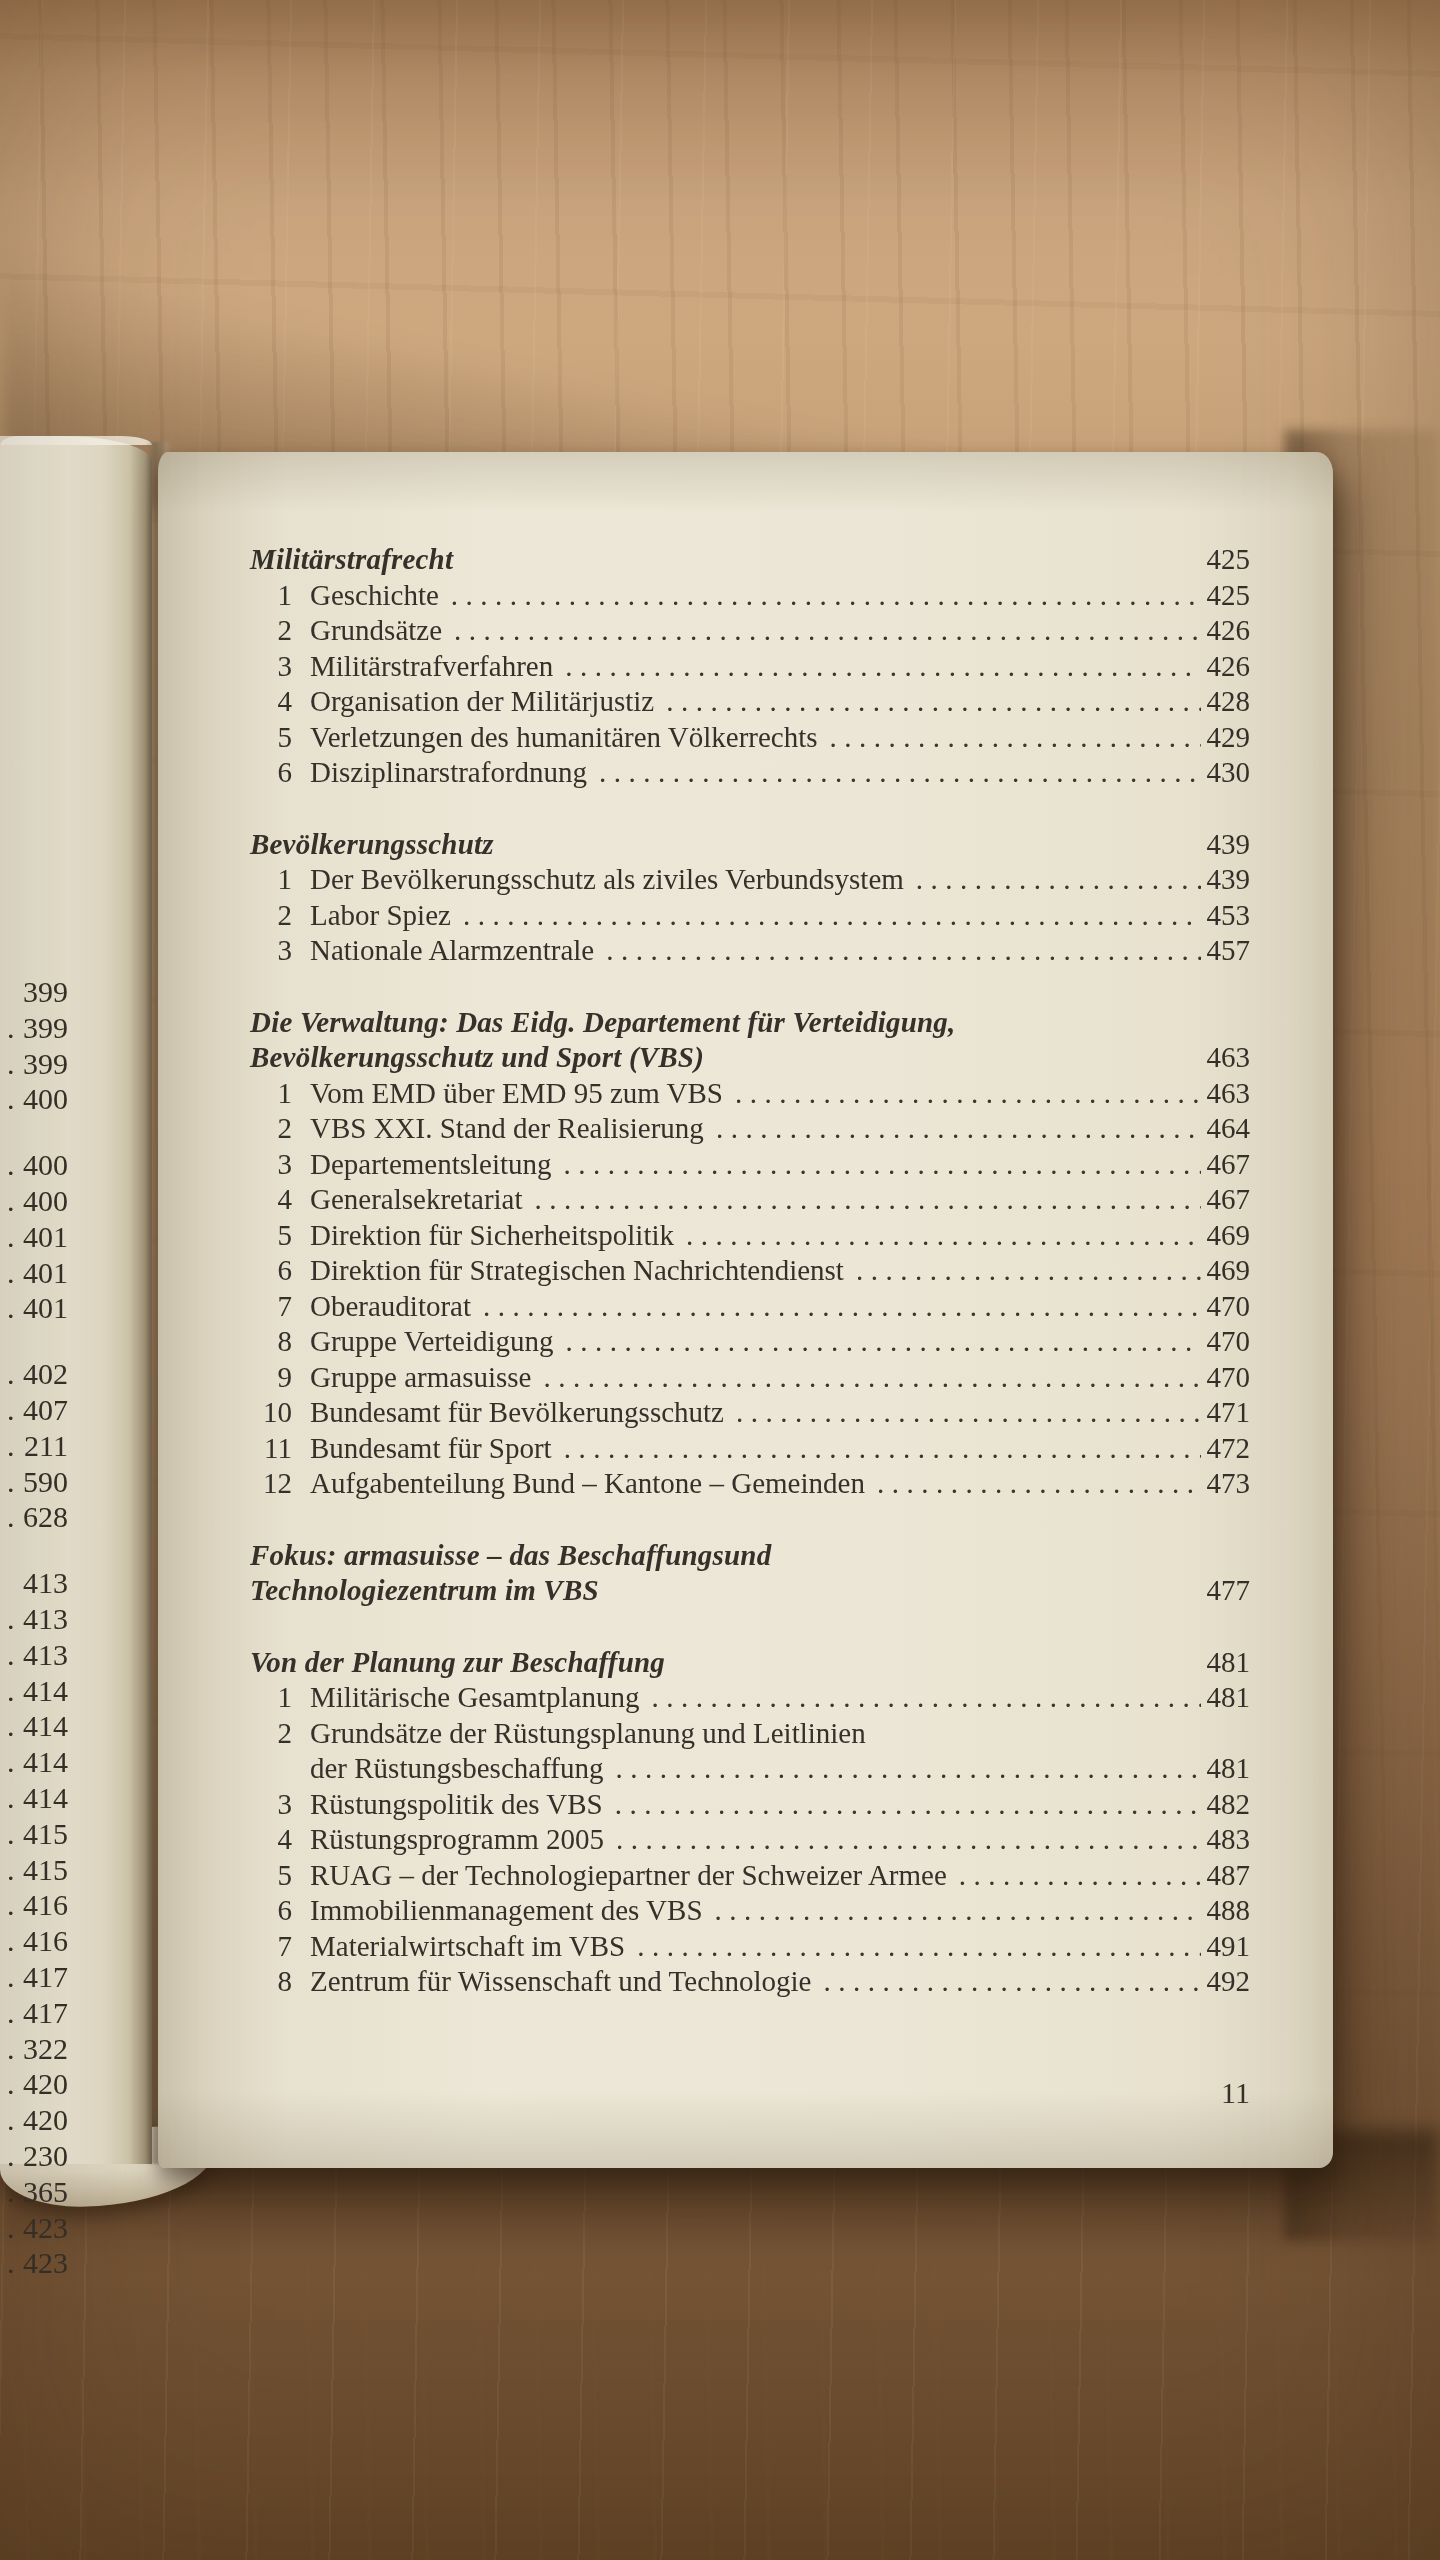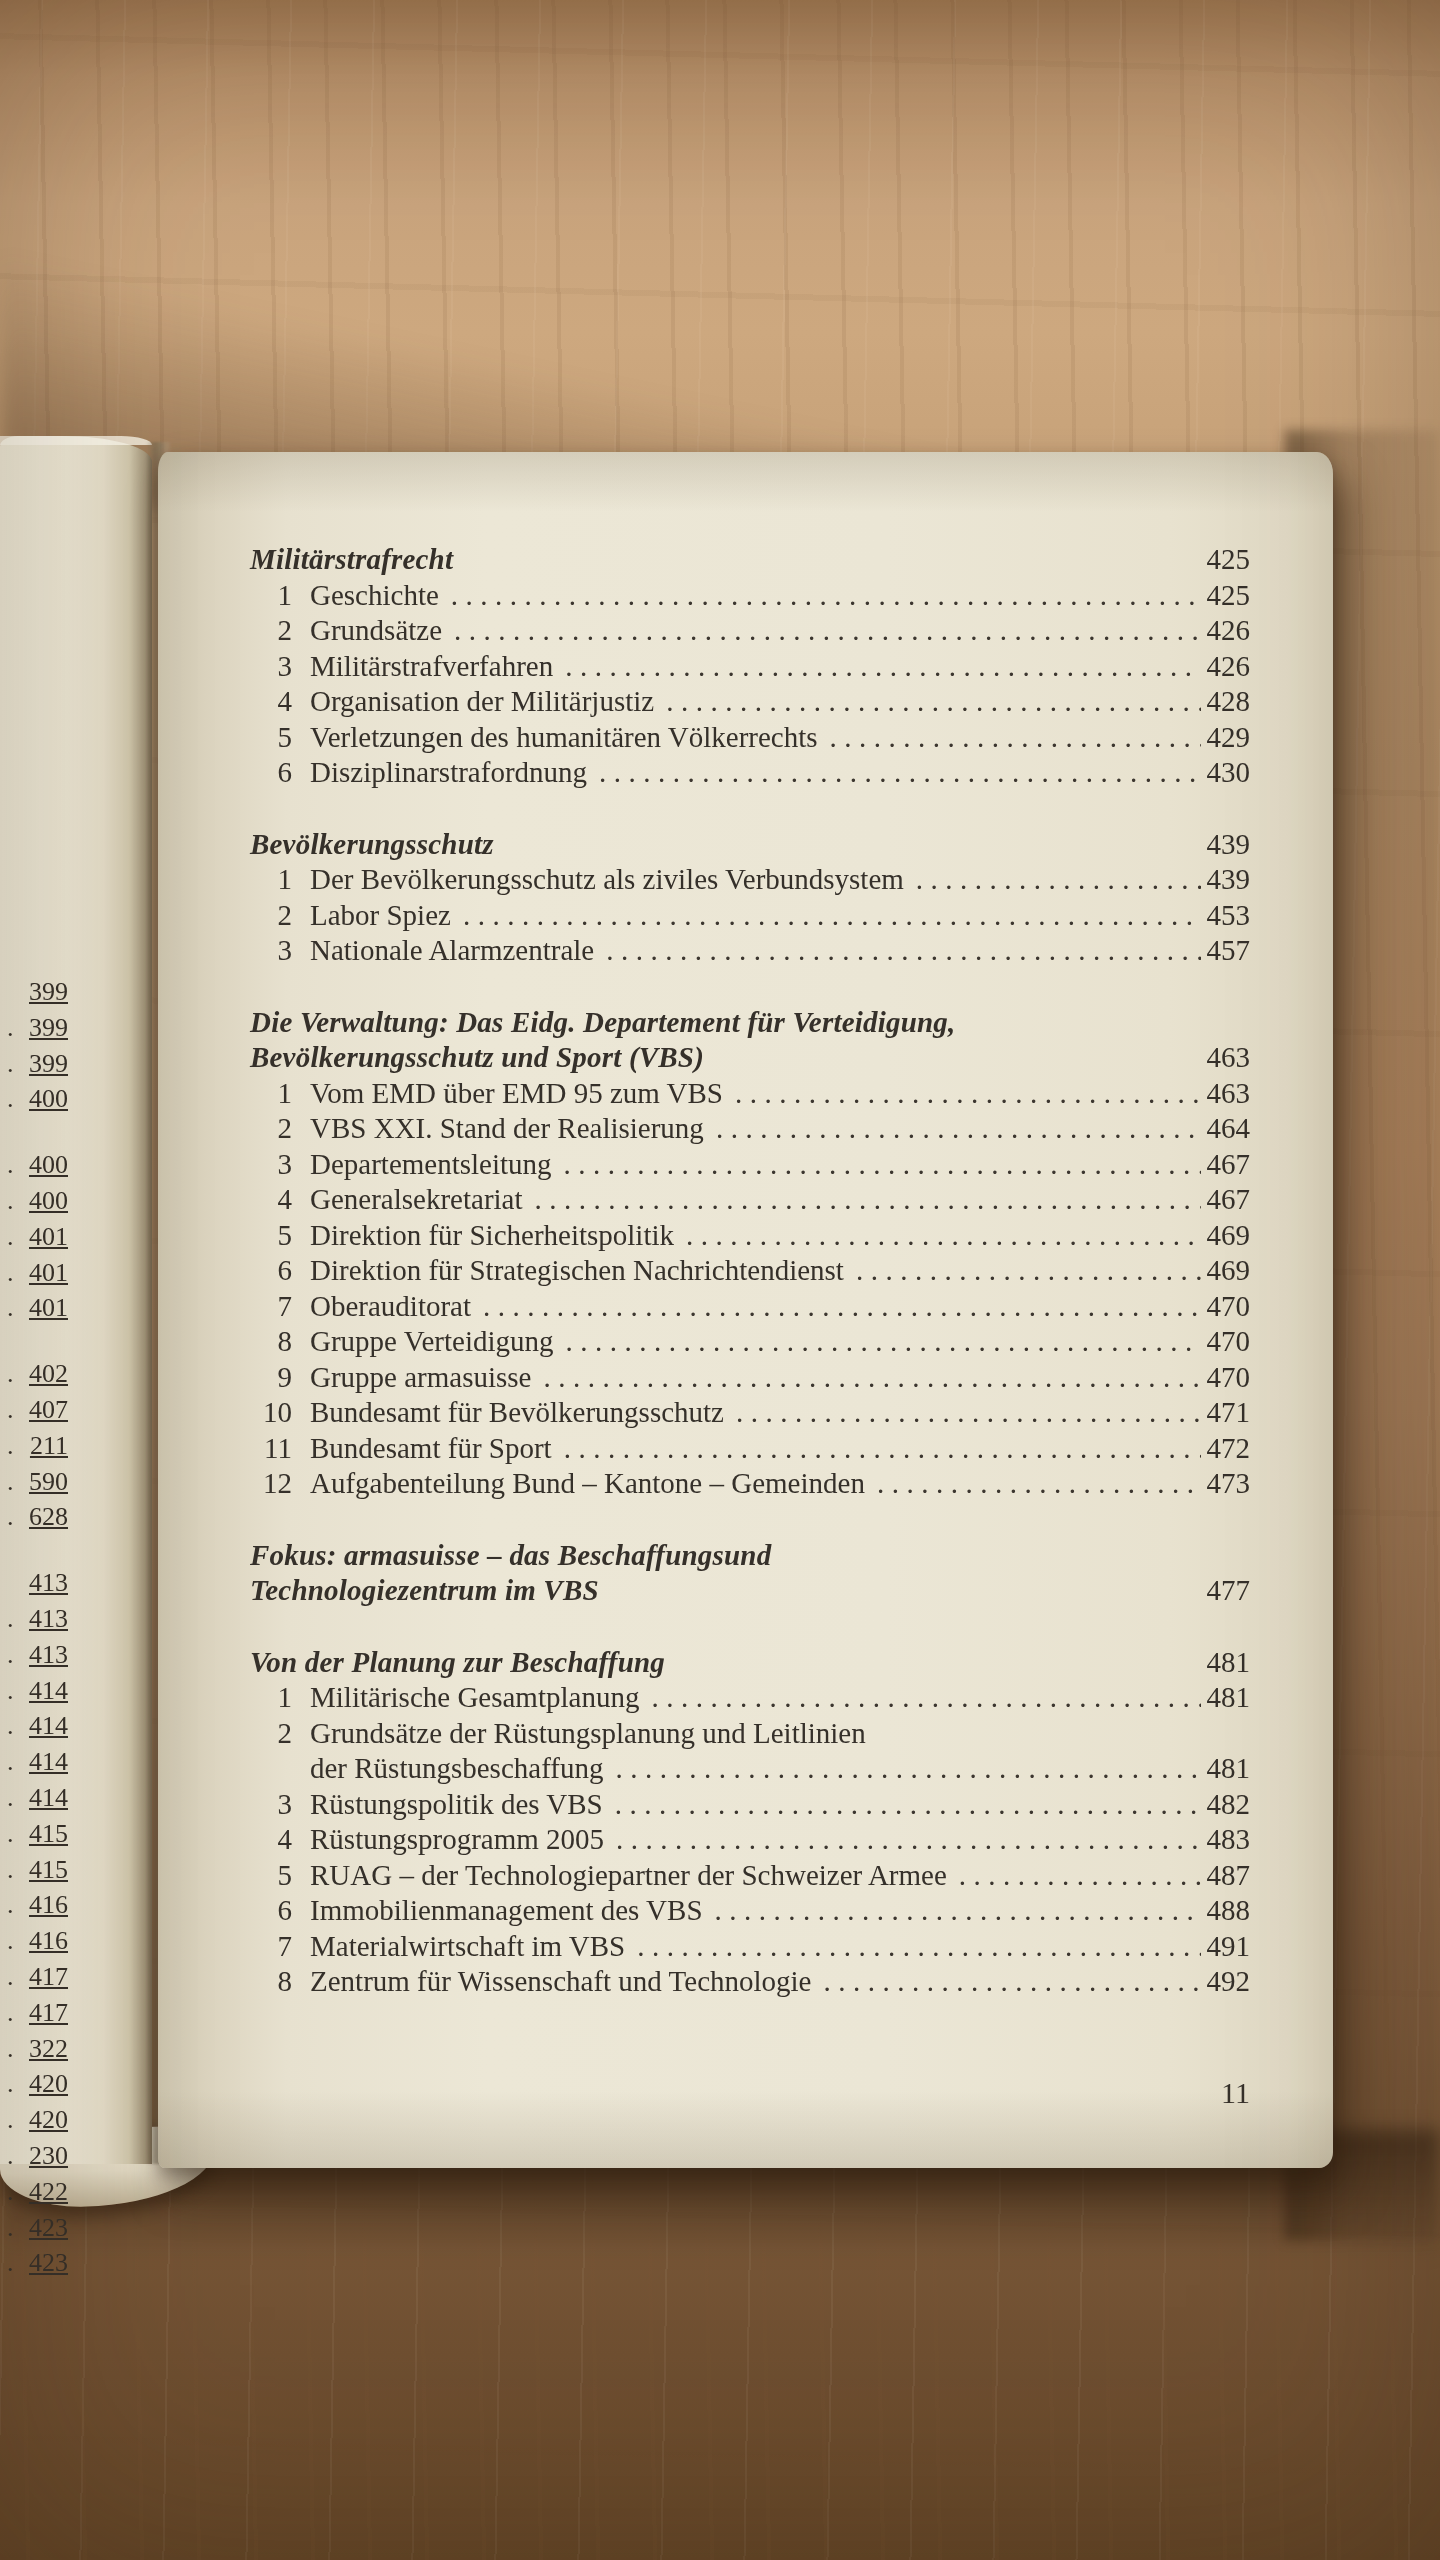--- a/index.html
+++ b/index.html
@@ -72,21 +72,21 @@
     box-shadow:14px 26px 40px rgba(44,28,13,.50), 0 8px 16px rgba(44,28,13,.35);
   }
   .right-page::after{
     content:"";position:absolute;inset:0;pointer-events:none;
     border-radius:inherit;
     background:linear-gradient(180deg, rgba(118,104,78,.20) 0%, rgba(118,104,78,0) 3.5%, rgba(118,104,78,0) 95.5%, rgba(118,104,78,.22) 100%);
   }
   
   .left-col{
     left:0;top:538px;width:68px;
-    font-size:26px;color:#35302a;z-index:5;text-decoration:underline;
+    font-size:30px;color:#35302a;z-index:5;
   }
   .lrow{position:relative;height:35.8px;line-height:35.8px;text-align:right;}
   .ldot{position:absolute;left:7px;bottom:0;}
   .lgroup + .lgroup{margin-top:30px;}
   .toc{
     position:absolute;left:92px;right:83px;top:90px;
     font-size:29px;color:#35302a;
   }
   .row{display:flex;align-items:baseline;height:35.5px;line-height:35.5px;white-space:nowrap;}
   .toc-section + .toc-section{margin-top:36px;}
@@ -147,21 +147,21 @@
           <div class="lrow"><span class="ldot">.</span><span class="lnum">415</span></div>
           <div class="lrow"><span class="ldot">.</span><span class="lnum">415</span></div>
           <div class="lrow"><span class="ldot">.</span><span class="lnum">416</span></div>
           <div class="lrow"><span class="ldot">.</span><span class="lnum">416</span></div>
           <div class="lrow"><span class="ldot">.</span><span class="lnum">417</span></div>
           <div class="lrow"><span class="ldot">.</span><span class="lnum">417</span></div>
           <div class="lrow"><span class="ldot">.</span><span class="lnum">322</span></div>
           <div class="lrow"><span class="ldot">.</span><span class="lnum">420</span></div>
           <div class="lrow"><span class="ldot">.</span><span class="lnum">420</span></div>
           <div class="lrow"><span class="ldot">.</span><span class="lnum">230</span></div>
-          <div class="lrow"><span class="ldot">.</span><span class="lnum">422</span></div>
+          <div class="lrow"><span class="ldot">.</span><span class="lnum">365</span></div>
           <div class="lrow"><span class="ldot">.</span><span class="lnum">423</span></div>
           <div class="lrow"><span class="ldot">.</span><span class="lnum">423</span></div>
         </div>
       </div>
   </div>
   <div class="abs gutter"></div>
   <div class="abs right-page">
     <div class="toc" id="toc">
         <div class="toc-section">
           <div class="row heading-row">

